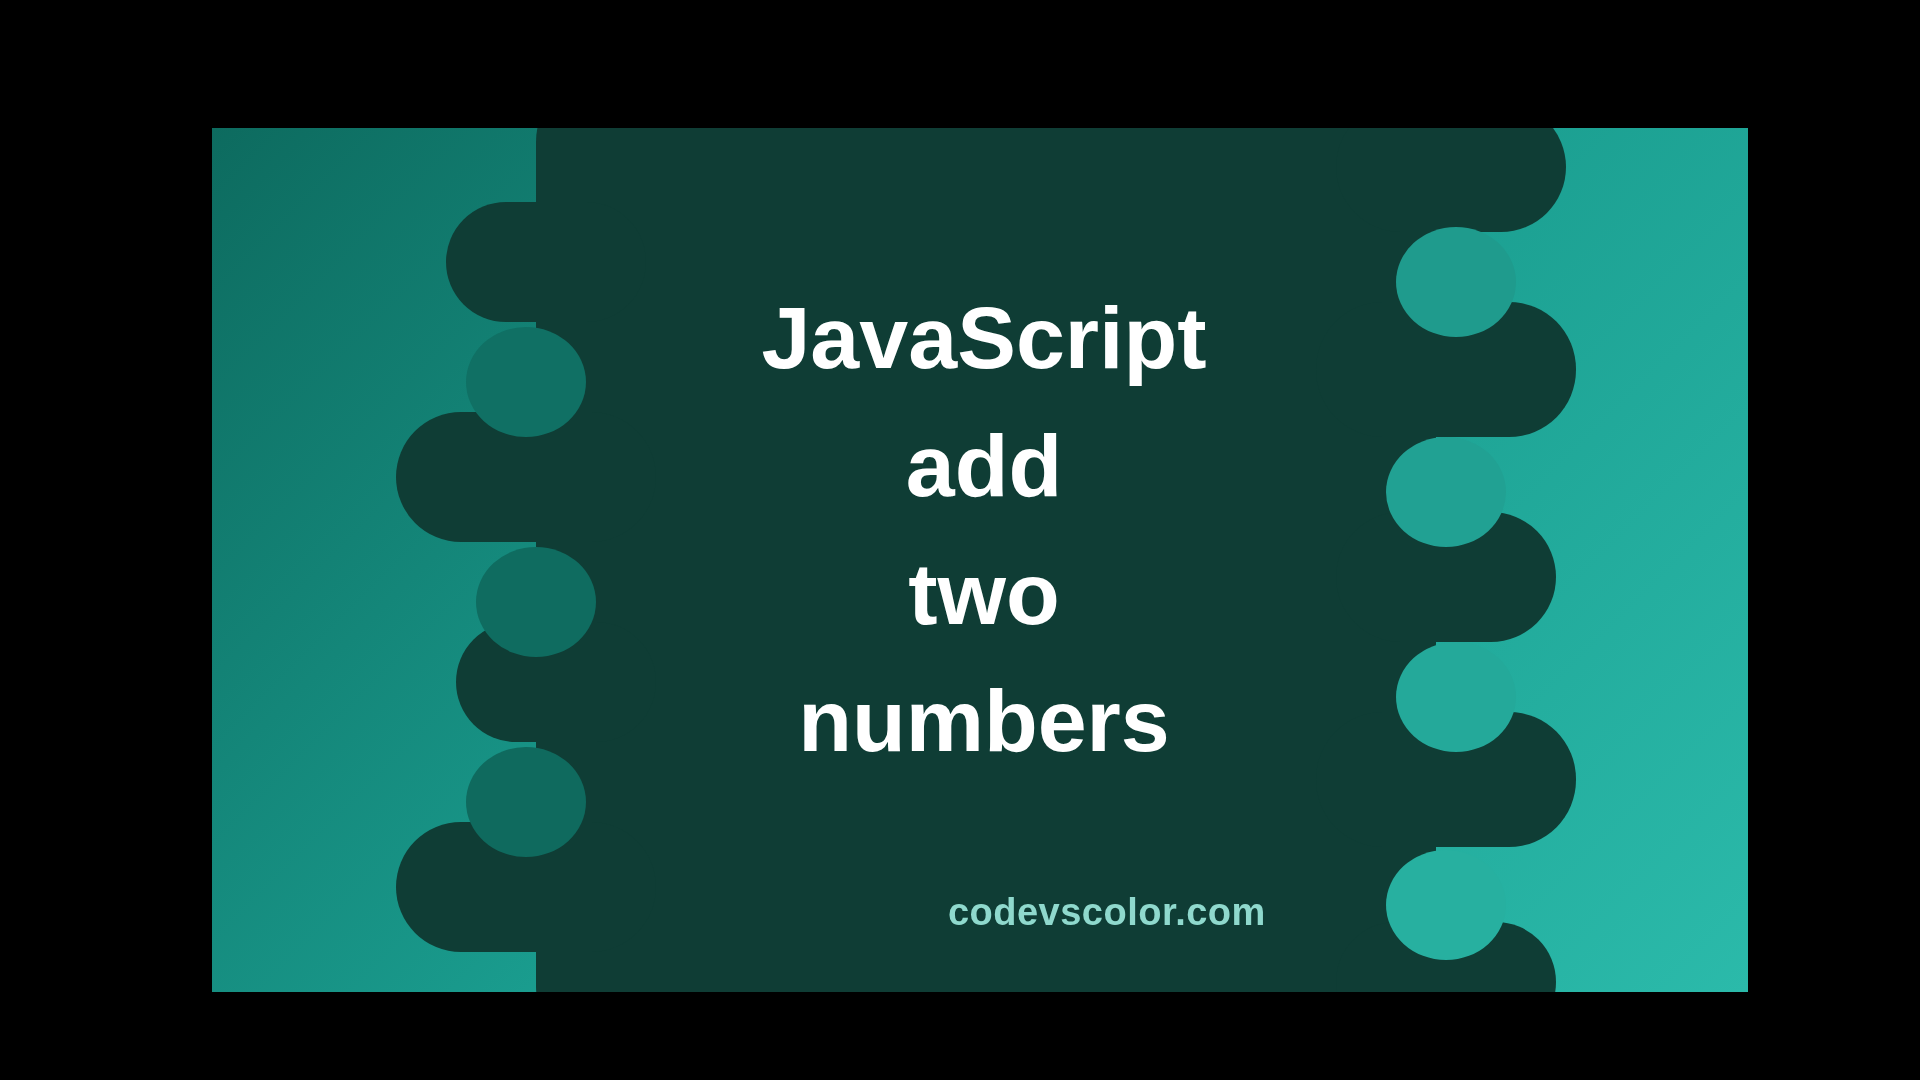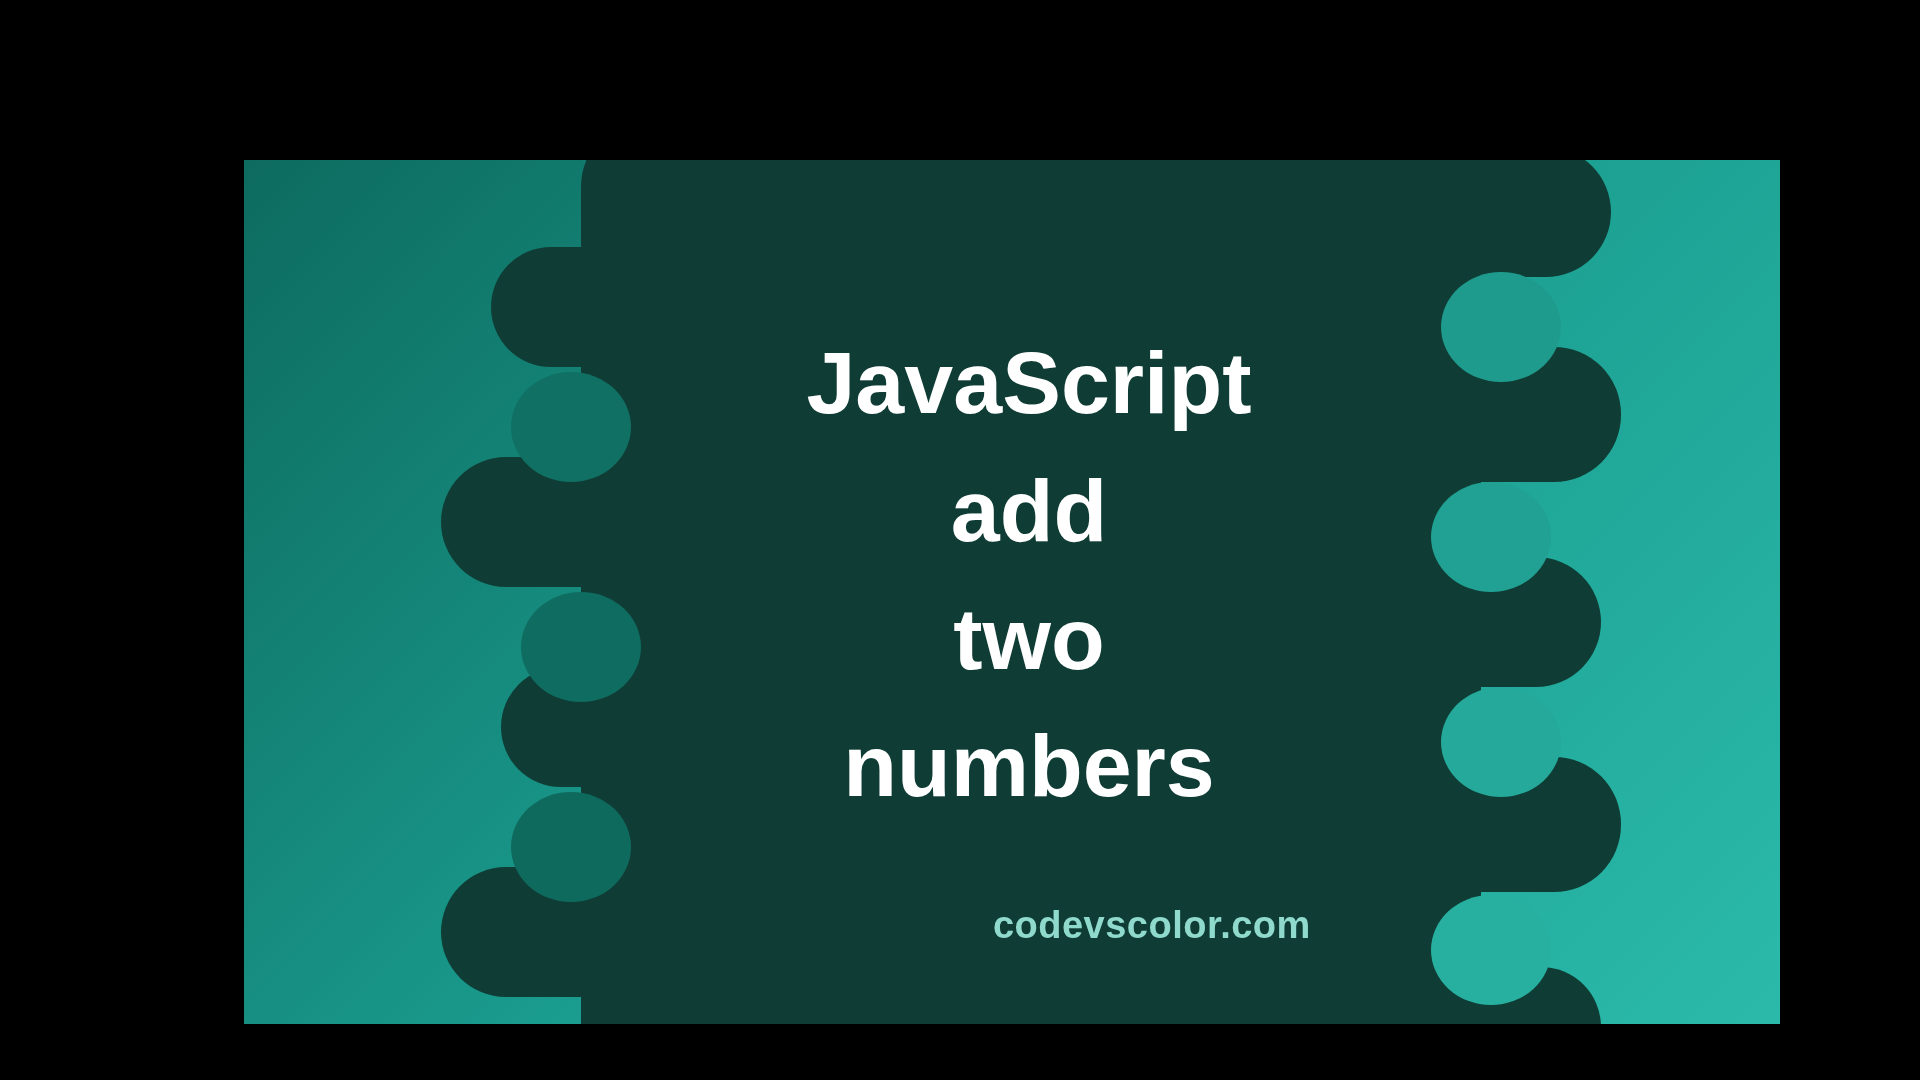--- a/index.html
+++ b/index.html
@@ -1,17 +1,17 @@
 <!DOCTYPE html>
 <html><head>
   <meta charset="utf-8">
   <style>
     * {
-      margin: 17px;
-      padding: 18px;
+      margin: 4px;
+      padding: 12px;
       box-sizing: border-box;
     }
     body {
       width: 1920px;
       height: 1080px;
       overflow: hidden;
       display: flex;
       align-items: center;
       justify-content: center;
       background: #000;

